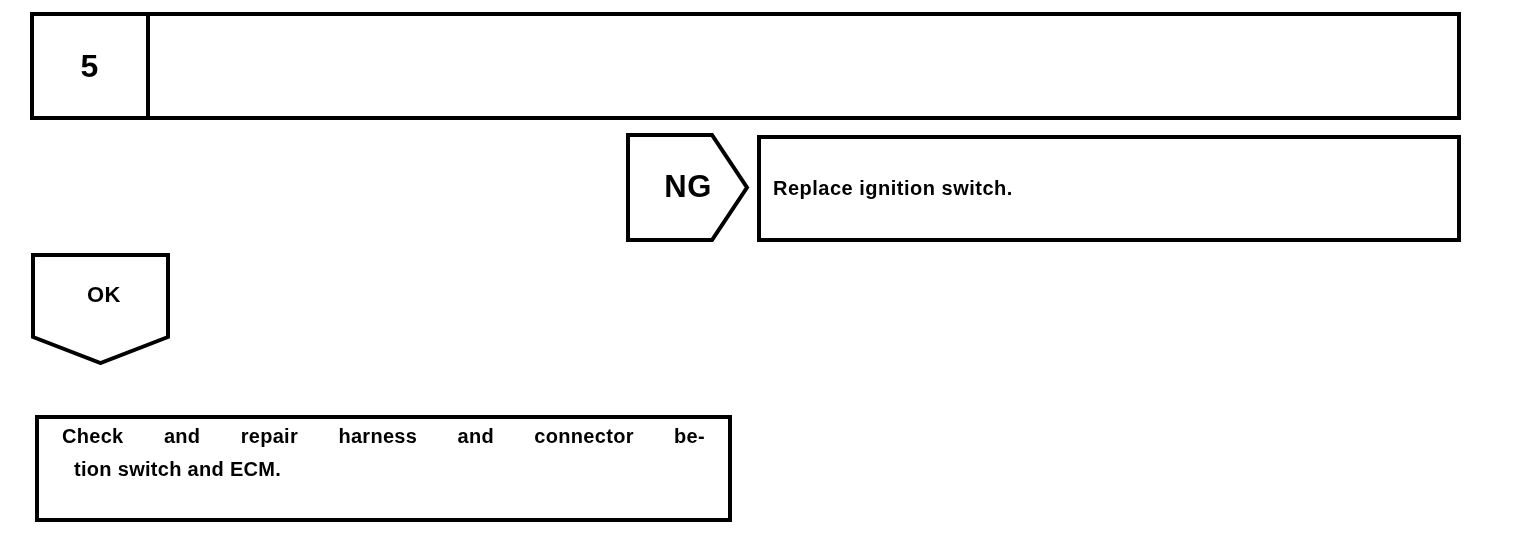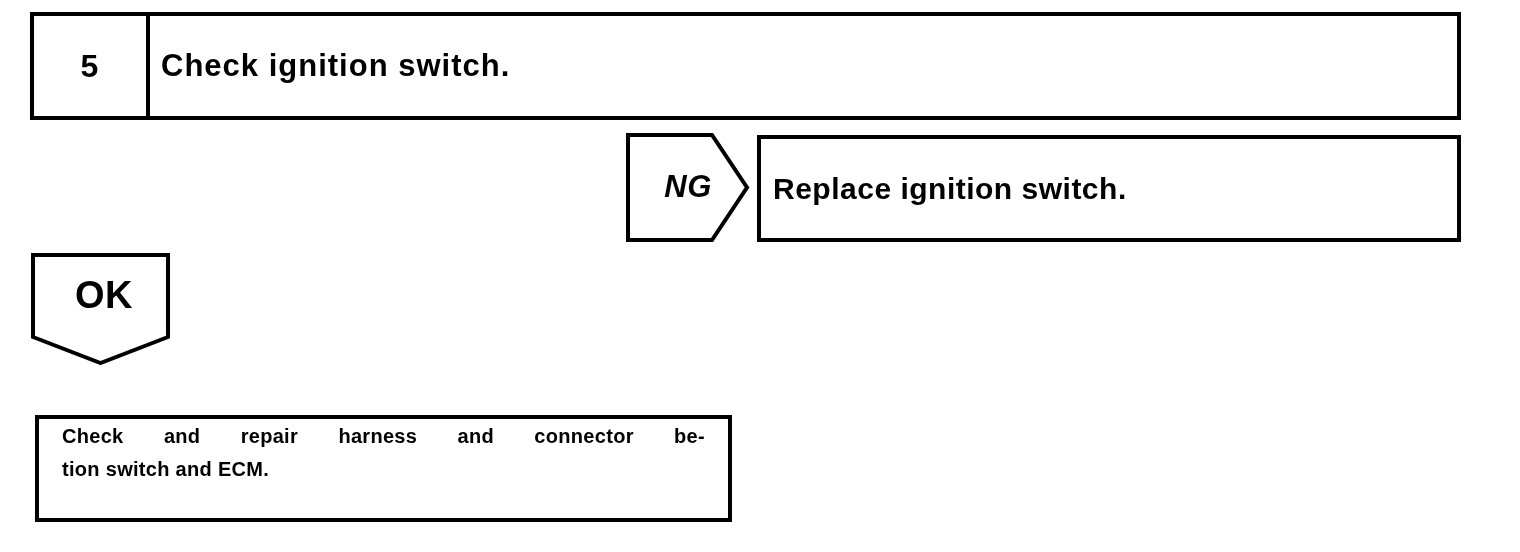--- a/index.html
+++ b/index.html
@@ -54,51 +54,50 @@
   }
   .ng-label {
     position: absolute;
     left: 626px; top: 133px;
     width: 124px; height: 107px;
     display: flex;
     align-items: center;
     justify-content: center;
     font-size: 31px;
     letter-spacing: 0.5px;
-    font-style: italic;
   }
 
   
   .ng-action {
     position: absolute;
     left: 757px; top: 135px;
     width: 704px; height: 107px;
     border: 4px solid #000;
     box-sizing: border-box;
     display: flex;
     align-items: center;
     padding-left: 12px;
-    font-size: 30px;
+    font-size: 20px;
     letter-spacing: 0.5px;
     background: #fff;
   }
 
   
   .ok-shape {
     position: absolute;
     left: 31px; top: 253px;
   }
   .ok-label {
     position: absolute;
     left: 31px; top: 253px;
     width: 146px; height: 84px;
     display: flex;
     align-items: center;
     justify-content: center;
-    font-size: 38px;
+    font-size: 22px;
     letter-spacing: 0.5px;
   }
 
   
   .ok-action {
     position: absolute;
     left: 35px; top: 415px;
     width: 697px; height: 107px;
     border: 4px solid #000;
     box-sizing: border-box;
@@ -109,30 +108,30 @@
     background: #fff;
   }
   .jline {
     display: block;
     text-align: justify;
     text-align-last: justify;
     white-space: nowrap;
   }
   .jline.last {
     text-align-last: left;
+    margin-left: 12px;
   }
 </style>
 </head>
 <body>
 
 <div class="canvas">
 
   <div class="step-box">
     <div class="step-num">5</div>
-    <div class="step-text">Check ignition switch.</div>
   </div>
 
   <svg class="ng-shape" width="124" height="109" viewBox="0 0 124 109">
     <polygon points="2,2 86,2 121,54.5 86,107 2,107" fill="#ffffff" stroke="#000000" stroke-width="4" stroke-linejoin="miter"></polygon>
   </svg>
   <div class="ng-label">NG</div>
 
   <div class="ng-action">
     <span>Replace ignition switch.</span>
   </div>

